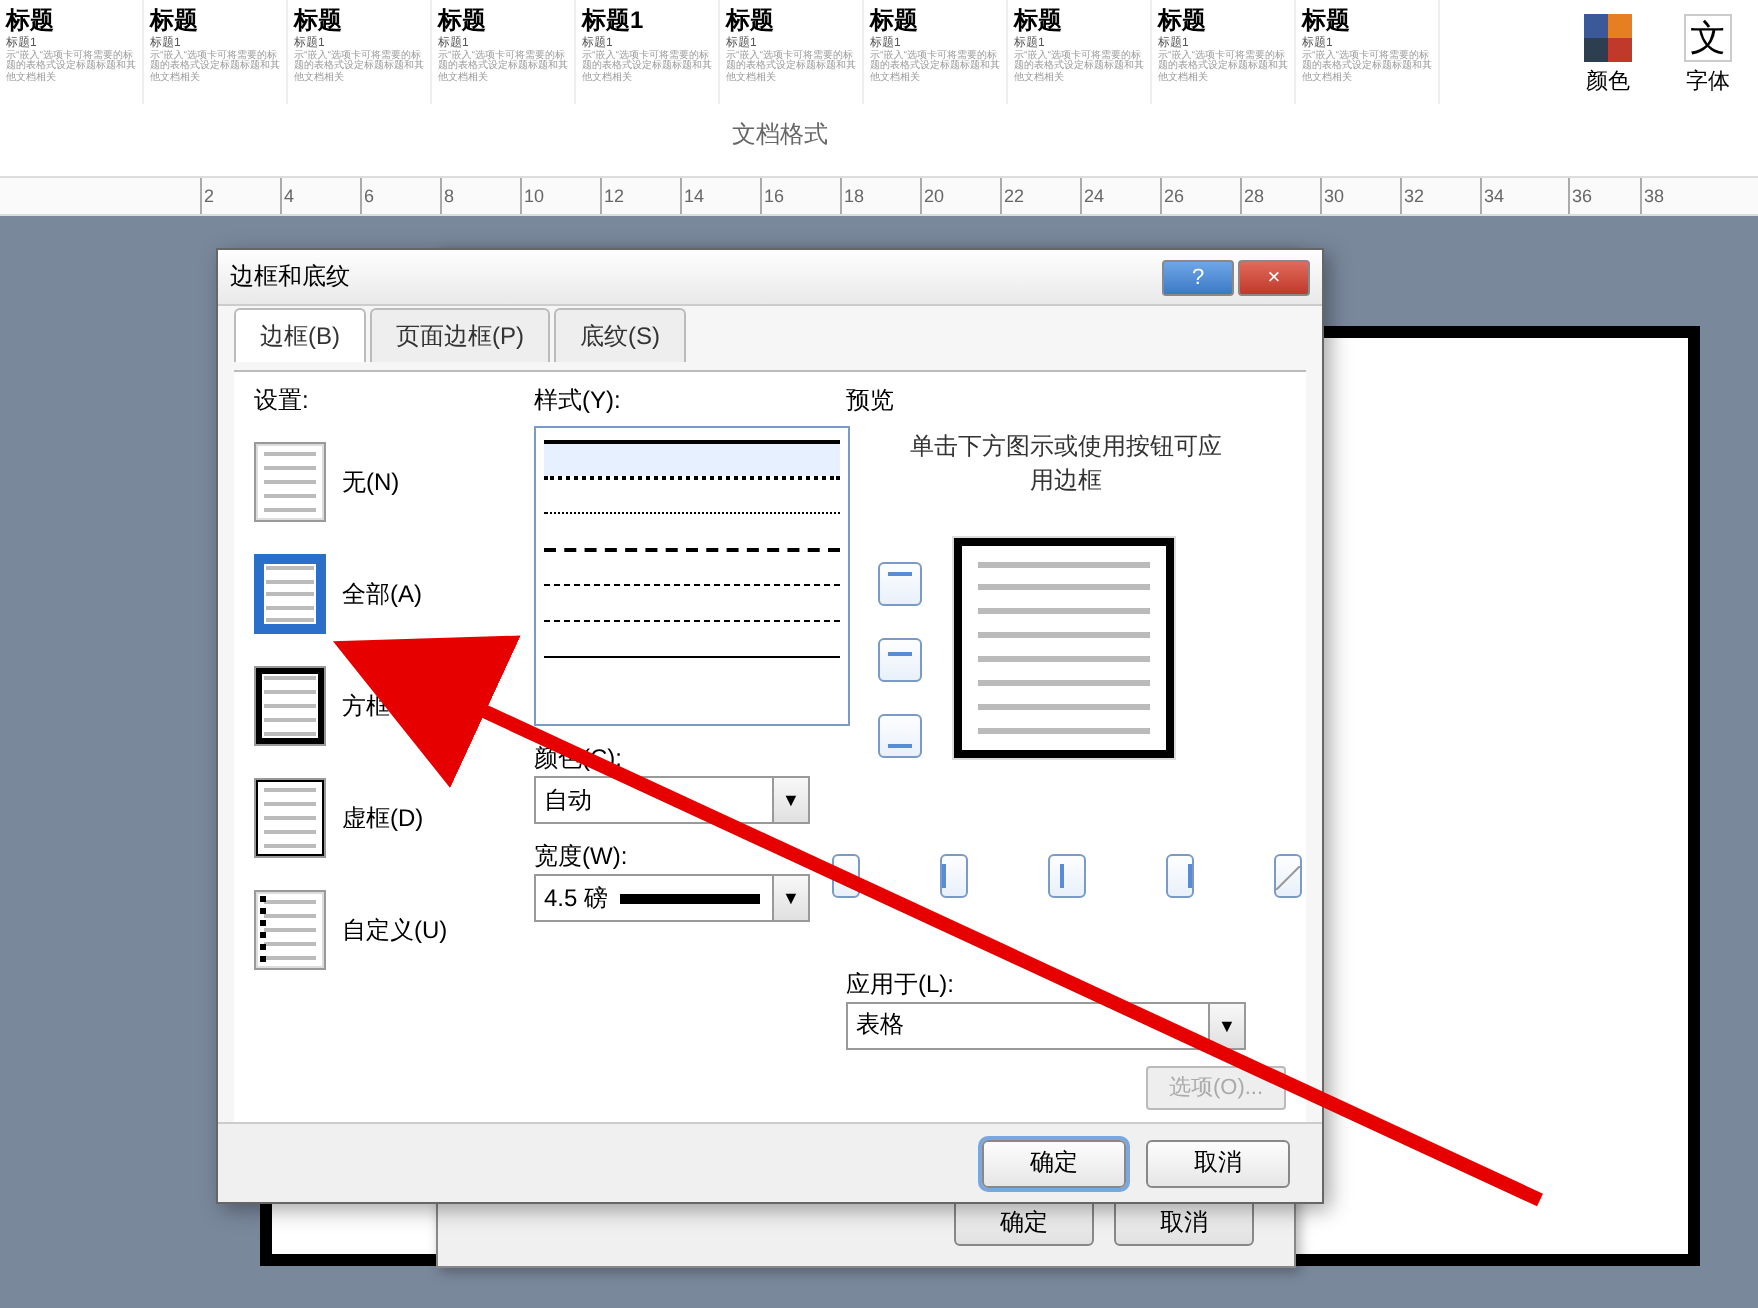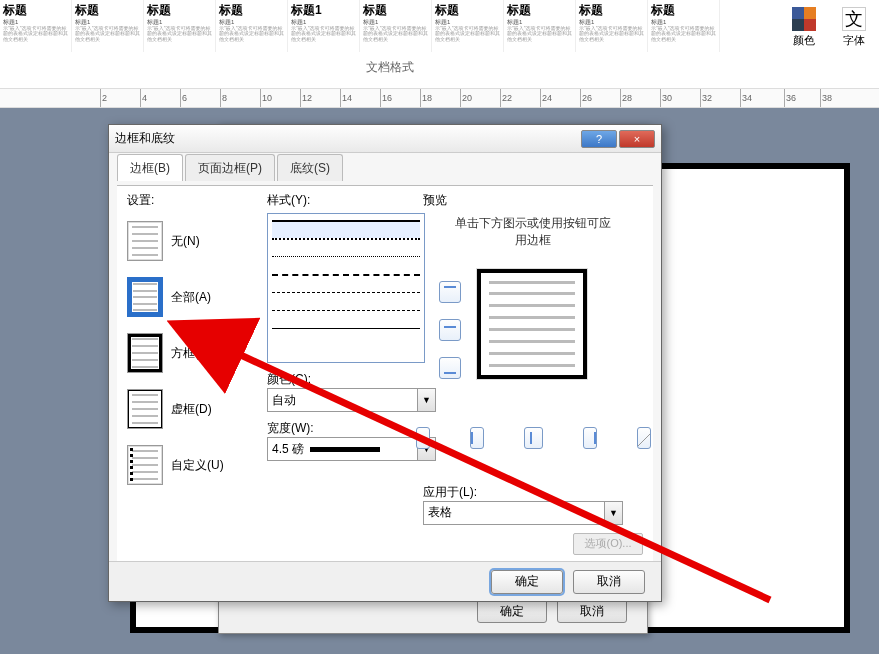--- a/index.html
+++ b/index.html
@@ -65,21 +65,21 @@
   .col-style h4 { font-size: 12px; font-weight: normal; margin-bottom: 4px; }
   .style-list { width: 158px; height: 150px; border: 1px solid #7a9ac7; background: #fff; overflow-y: scroll; padding: 6px 4px; }
   .style-row { height: 18px; border-bottom: 4px solid transparent; }
   .sl-solid { border-top: 2px solid #000; }
   .sl-dot   { border-top: 2px dotted #000; }
   .sl-dash  { border-top: 2px dashed #000; }
   .sl-dashdot { border-top: 1px dashed #000; }
   .style-row.selected { background: #e6f0ff; }
 
   .lbl { font-size: 12px; margin-top: 8px; display: block; }
-  .dropdown { width: 169px; height: 24px; border: 1px solid #999; background: #fff; display: flex; align-items: center; padding: 0 4px; position: relative; font-size: 12px; }
+  .dropdown { width: 138px; height: 24px; border: 1px solid #999; background: #fff; display: flex; align-items: center; padding: 0 4px; position: relative; font-size: 12px; }
   .dropdown .caret { position: absolute; right: 0; top: 0; bottom: 0; width: 18px; border-left: 1px solid #999; background: linear-gradient(#f8f8f8,#e0e0e0); display:flex;align-items:center;justify-content:center;font-size:9px; }
   .width-sample { margin-left: 6px; width: 70px; height: 5px; background: #000; display:inline-block; }
 
   
   .col-preview { position: absolute; left: 306px; top: 6px; right: 10px; }
   .col-preview h4 { font-size: 12px; font-weight: normal; margin-bottom: 4px; }
   .hint { font-size: 12px; text-align: center; color: #333; margin: 6px auto 10px; width: 160px; line-height: 1.4; }
   .preview-wrap { position: relative; width: 200px; height: 150px; margin: 0 auto; }
   .preview-box { position: absolute; left: 44px; top: 10px; width: 110px; height: 110px; border: 4px solid #000; padding: 8px; display:flex; flex-direction:column; justify-content: space-between; box-shadow: 0 0 0 1px #ddd; }
   .preview-box i { height: 3px; background: #bbb; display:block; }

